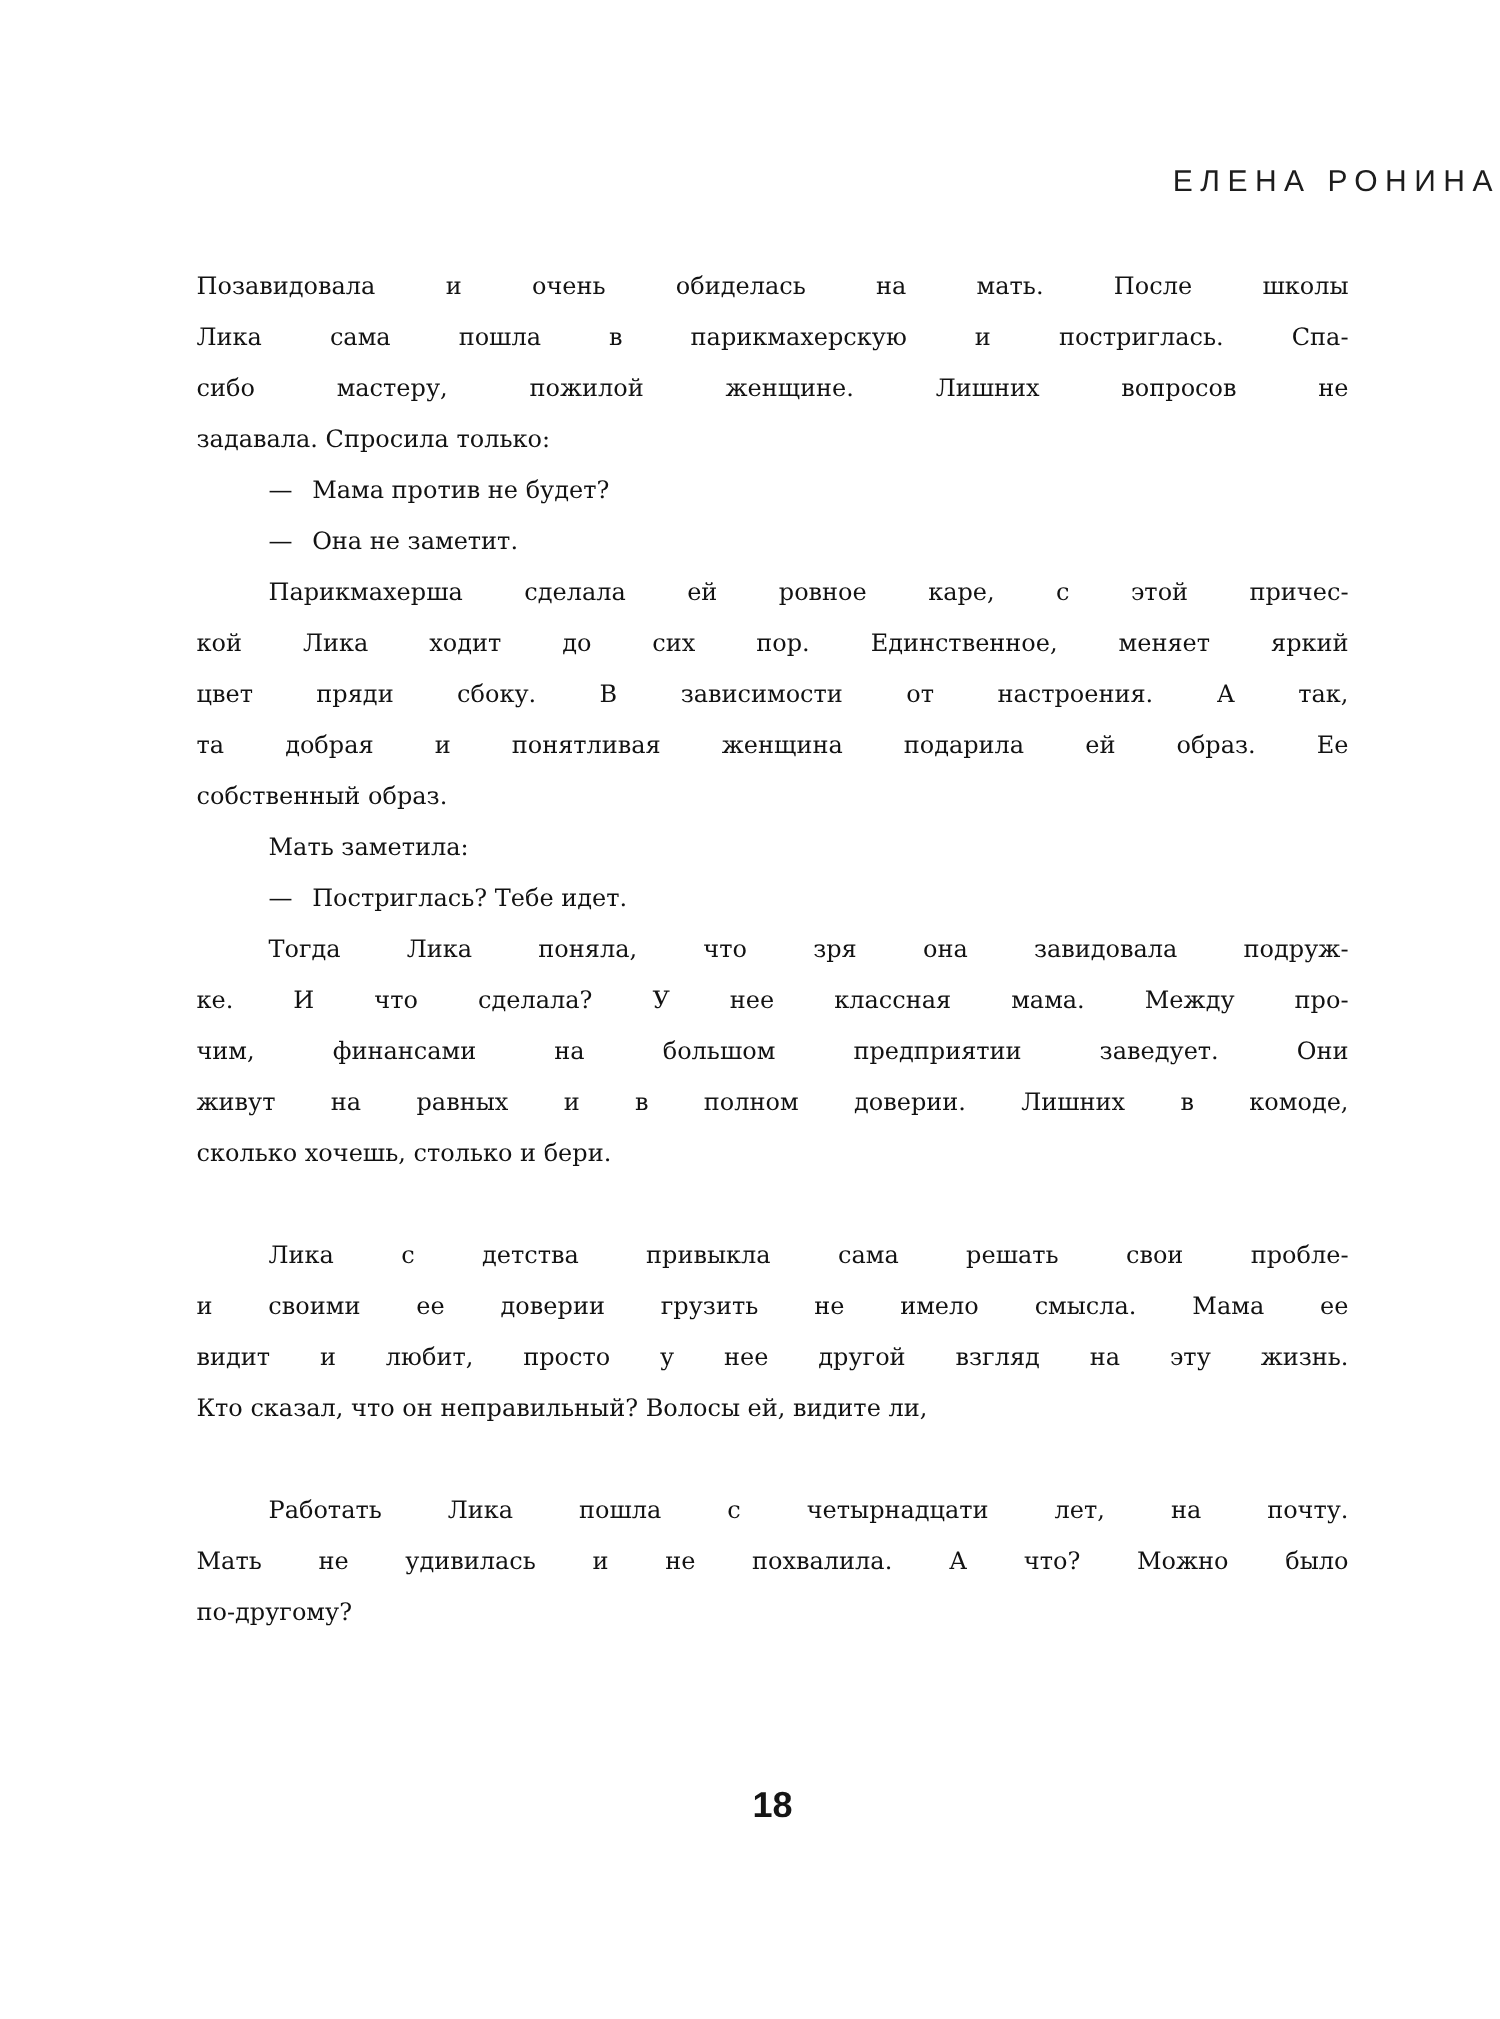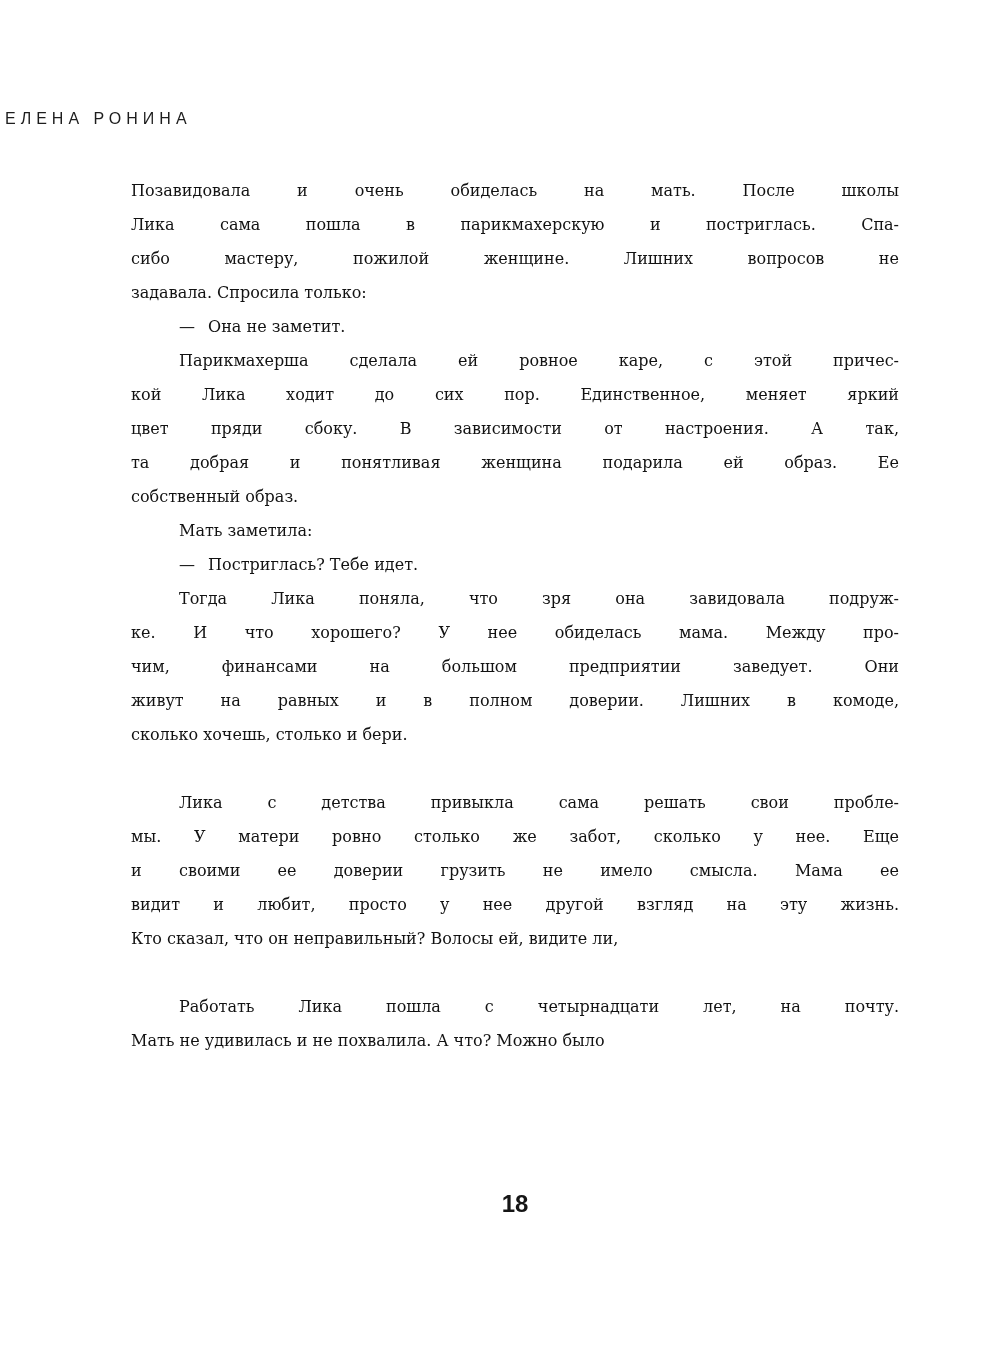--- a/index.html
+++ b/index.html
@@ -12,24 +12,24 @@
     width: 1000px;
     height: 1346px;
     background: #ffffff;
     overflow: hidden;
   }
   .running-head {
     position: absolute;
     top: 110px;
     left: 0;
     right: 0;
-    text-align: left;
+    text-align: right;
     font-family: "Liberation Sans", sans-serif;
     font-weight: 400;
-    font-size: 16px;
+    font-size: 20px;
     letter-spacing: 5px;
     text-indent: 5px;
     color: #1d1d1d;
   }
   .text-block {
     position: absolute;
     left: 131px;
     top: 174px;
     width: 768px;
     font-family: "DejaVu Serif", "Liberation Serif", serif;
@@ -73,49 +73,52 @@
   <div class="running-head">ЕЛЕНА РОНИНА</div>
 
   <div class="text-block">
       <div class="para body">
         <div class="line">Позавидовала и очень обиделась на мать. После школы</div>
         <div class="line">Лика сама пошла в парикмахерскую и постриглась. Спа-</div>
         <div class="line">сибо мастеру, пожилой женщине. Лишних вопросов не</div>
         <div class="line">задавала. Спросила только:</div>
       </div>
       <div class="para dialogue indent">
+        <div class="line">—  Мама против не будет?</div>
+      </div>
+      <div class="para dialogue indent">
         <div class="line">—  Она не заметит.</div>
       </div>
       <div class="para body indent">
         <div class="line">Парикмахерша сделала ей ровное каре, с этой причес-</div>
         <div class="line">кой Лика ходит до сих пор. Единственное, меняет яркий</div>
         <div class="line">цвет пряди сбоку. В зависимости от настроения. А так,</div>
         <div class="line">та добрая и понятливая женщина подарила ей образ. Ее</div>
         <div class="line">собственный образ.</div>
       </div>
       <div class="para body indent">
         <div class="line">Мать заметила:</div>
       </div>
       <div class="para dialogue indent">
         <div class="line">—  Постриглась? Тебе идет.</div>
       </div>
       <div class="para body indent">
         <div class="line">Тогда Лика поняла, что зря она завидовала подруж-</div>
-        <div class="line">ке. И что хорошего? У нее обиделась мама. Между про-</div>
+        <div class="line">ке. И что сделала? У нее классная мама. Между про-</div>
         <div class="line">чим, финансами на большом предприятии заведует. Они</div>
         <div class="line">живут на равных и в полном доверии. Лишних в комоде,</div>
         <div class="line">сколько хочешь, столько и бери.</div>
       </div>
       <div class="para body indent space-before">
         <div class="line">Лика с детства привыкла сама решать свои пробле-</div>
-        <div class="line">мы. У матери ровно столько же забот, сколько у нее. Еще</div>
         <div class="line">и своими ее доверии грузить не имело смысла. Мама ее</div>
         <div class="line">видит и любит, просто у нее другой взгляд на эту жизнь.</div>
         <div class="line">Кто сказал, что он неправильный? Волосы ей, видите ли,</div>
       </div>
       <div class="para body indent space-before">
         <div class="line">Работать Лика пошла с четырнадцати лет, на почту.</div>
         <div class="line">Мать не удивилась и не похвалила. А что? Можно было</div>
+        <div class="line">по-другому?</div>
       </div>
     </div>
 
   <div class="page-number">18</div>
 </div>
 
 </body></html>

